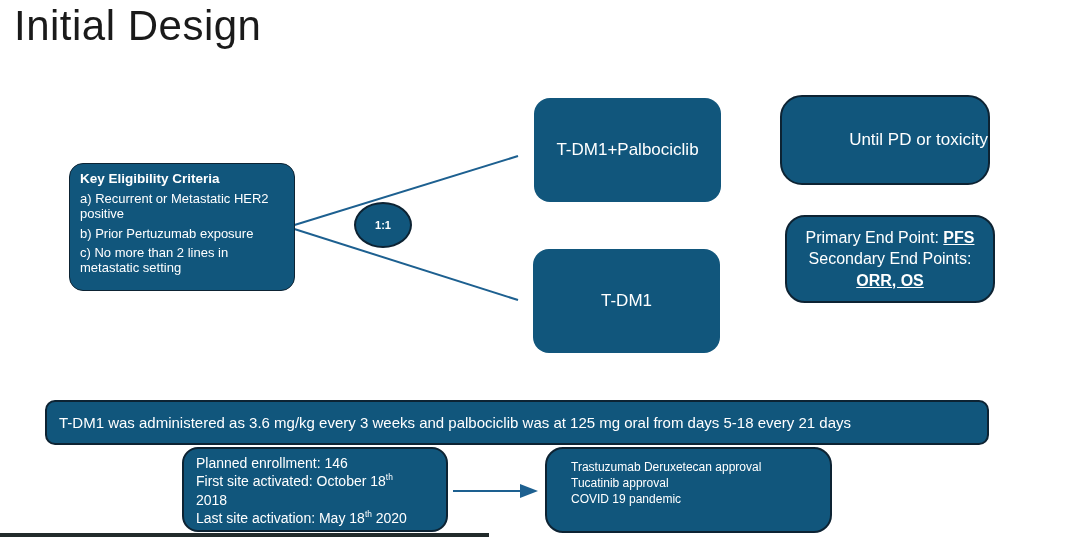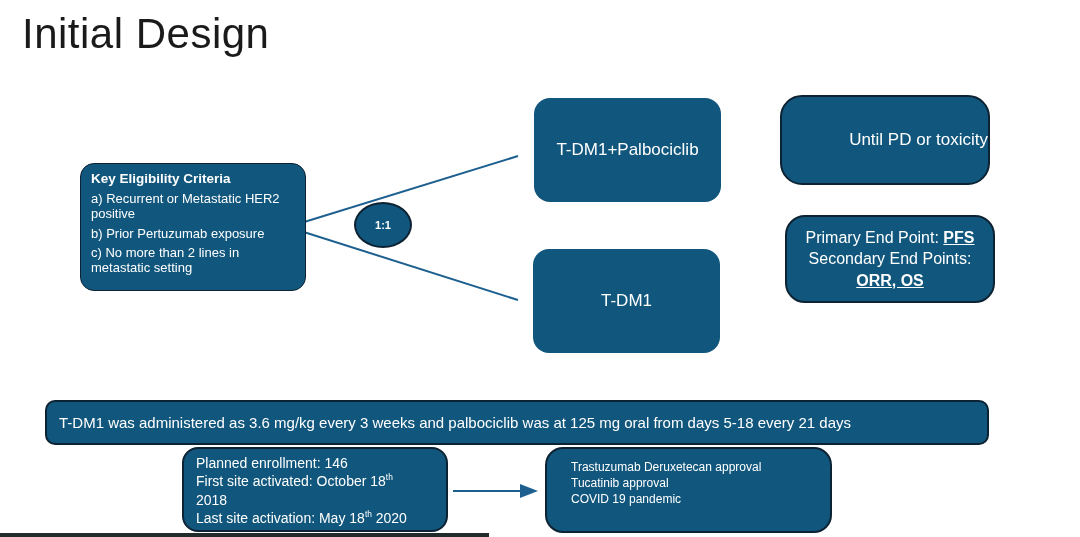--- a/index.html
+++ b/index.html
@@ -2,36 +2,36 @@
 <html style="--c-background: #FFFFFF; --c-title-text: #1A1A1A; --c-box-fill: #11567C; --c-box-border: #0D2333; --c-connector: #1D6090; --c-text-on-box: #FFFFFF; --c-bottom-bar: #222B2B;"><head>
 <meta charset="utf-8">
 <style>
   html,body{margin:0;padding:0;background:#fff;}
   .slide{
     position:relative;width:1080px;height:537px;overflow:hidden;
     background:var(--c-background,#fff);
     font-family:"Liberation Sans",sans-serif;
   }
   .title{
-    position:absolute;left:14px;top:2px;margin:8px;
+    position:absolute;left:14px;top:2px;margin:0;
     font-size:42px;font-weight:500;letter-spacing:0.5px;
     color:var(--c-title-text,#1a1a1a);
   }
   .box{
     position:absolute;box-sizing:border-box;
     background:var(--c-box-fill,#11567c);
     color:var(--c-text-on-box,#fff);
   }
   .outlined{border:2px solid var(--c-box-border,#0d2333);}
   .connectors{position:absolute;left:0;top:0;pointer-events:none;}
   .connectors line{stroke:var(--c-connector,#1d6090);stroke-width:2;}
   .connectors .arrowhead{fill:var(--c-connector,#1d6090);}
 
   .eligibility{
-    left:80px;top:163px;width:226px;height:128px;border-radius:14px;
+    left:69px;top:163px;width:226px;height:128px;border-radius:14px;
     padding:7px 10px 6px 10px;font-size:13px;line-height:1.18;
     border:1px solid var(--c-box-border,#0d2333);
   }
   .elig-header{font-weight:bold;font-size:13.5px;margin-bottom:3px;}
   .elig-item{margin-top:4px;}
 
   .oval{
     left:354px;top:202px;width:58px;height:46px;border-radius:50%;
     display:flex;align-items:center;justify-content:center;
     font-size:11px;font-weight:bold;z-index:3;

